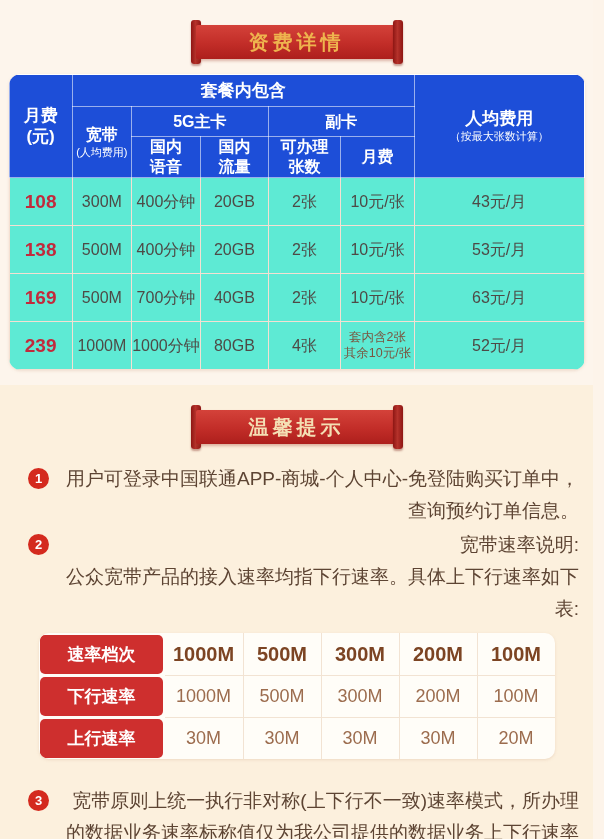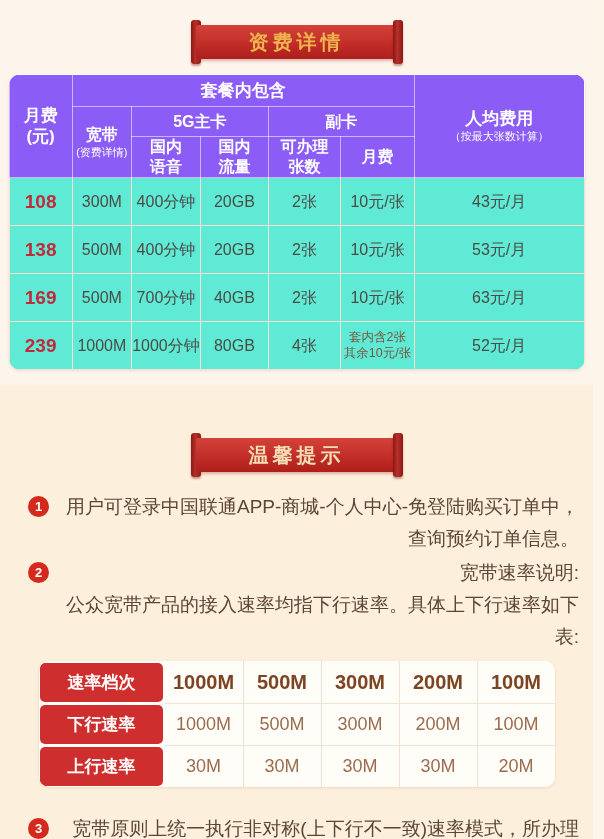--- a/index.html
+++ b/index.html
@@ -4,21 +4,21 @@
 <style>
   * { margin: 0; padding: 0; box-sizing: border-box; }
   html, body { width: 604px; }
   body {
     font-family: "Liberation Sans", "DejaVu Sans", sans-serif;
     background: #fdf4ea;
   }
   .page { width: 593px; height: 839px; overflow: hidden; }
 
   .section-top { background: #fdf5ec; padding-top: 20px; height: 385px; }
-  .section-bottom { background: #fcf0dd; padding-top: 48px; height: 454px; }
+  .section-bottom { background: #fcf0dd; padding-top: 20px; height: 454px; }
 
   
   .ribbon { position: relative; width: 212px; height: 44px; margin: 0 auto; }
   .ribbon-band {
     position: absolute; left: 5px; right: 5px; top: 5px; bottom: 5px;
     background: linear-gradient(180deg, #d4423a 0%, #c22d28 55%, #ad1f1c 100%);
     border-radius: 2px;
     display: flex; align-items: center; justify-content: center;
     box-shadow: 0 2px 3px rgba(160, 60, 40, 0.35);
   }
@@ -40,21 +40,21 @@
   .price-table-wrap {
     width: 576px; margin: 10px auto 0 auto;
     border-radius: 12px; overflow: hidden;
     background: #ffffff;
     box-shadow: 0 1px 3px rgba(200, 150, 120, 0.25);
   }
   table.price-table {
     width: 100%; border-collapse: collapse; table-layout: fixed;
   }
   table.price-table th {
-    background: #8b5cf6; color: #ffffff; font-weight: bold;
+    background: #1d4ed8; color: #ffffff; font-weight: bold;
     border: 1px solid rgba(255, 255, 255, 0.55);
     text-align: center; vertical-align: middle; line-height: 1.25;
   }
   table.price-table tr.h1 th { height: 32px; font-size: 17px; }
   table.price-table tr.h2 th { height: 30px; font-size: 16px; }
   table.price-table tr.h3 th { height: 40px; font-size: 16px; }
   table.price-table th .sub { display: block; font-size: 11px; font-weight: normal; line-height: 1.3; }
   table.price-table td {
     background: #5eead4; height: 48px; text-align: center; vertical-align: middle;
     border: 1px solid #f5e0d2; font-size: 16px; color: #4e4a46; line-height: 1.25;
@@ -132,21 +132,21 @@
 (元)</th>
             <th colspan="5">套餐内包含</th>
             <th rowspan="3">
               <span>人均费用</span>
               <span class="sub">（按最大张数计算）</span>
             </th>
           </tr>
           <tr class="h2">
             <th rowspan="2">
               <span>宽带</span>
-              <span class="sub">(资费详情)</span>
+              <span class="sub">(人均费用)</span>
             </th>
             <th colspan="2">5G主卡</th>
             <th colspan="2">副卡</th>
           </tr>
           <tr class="h3">
             <th class="preline">国内
 语音</th>
             <th class="preline">国内
 流量</th>
             <th class="preline">可办理

